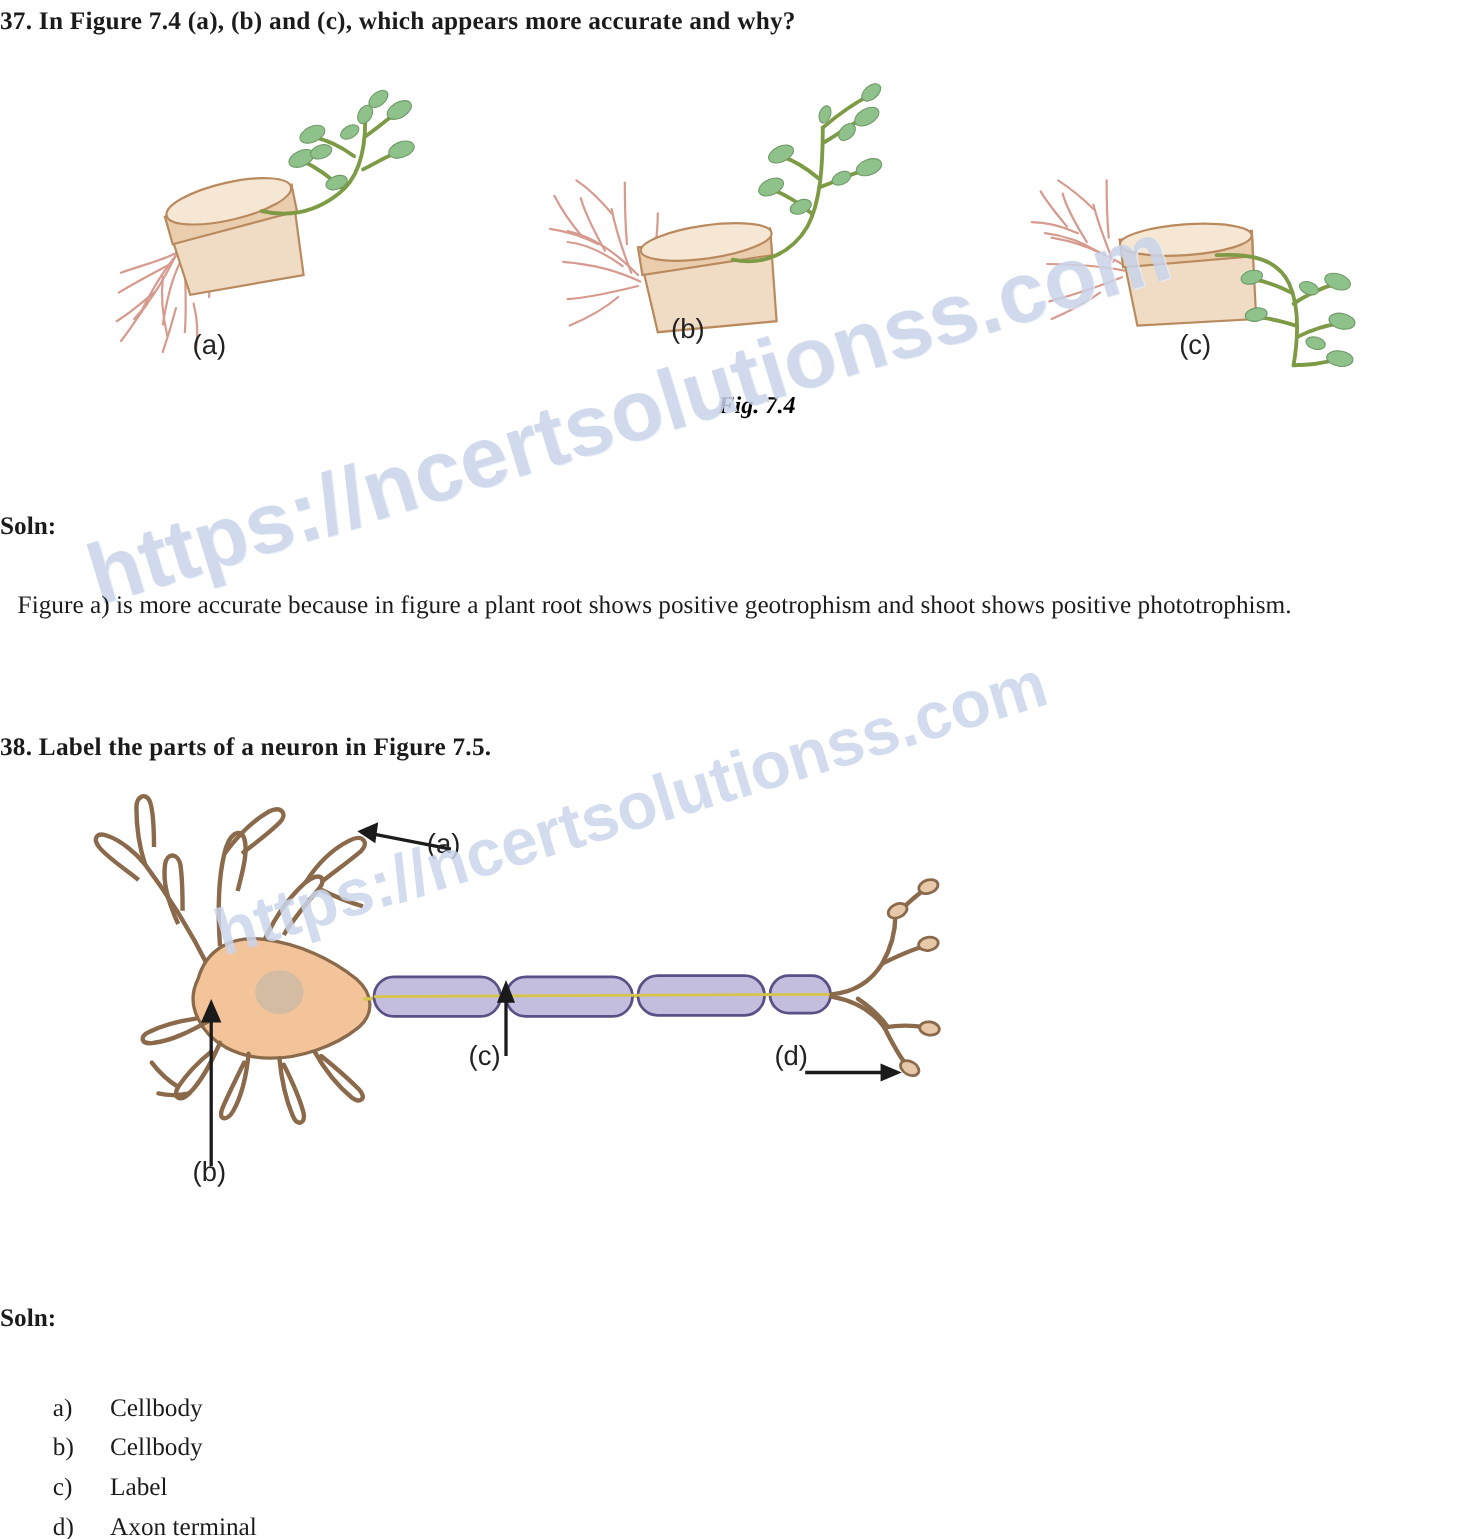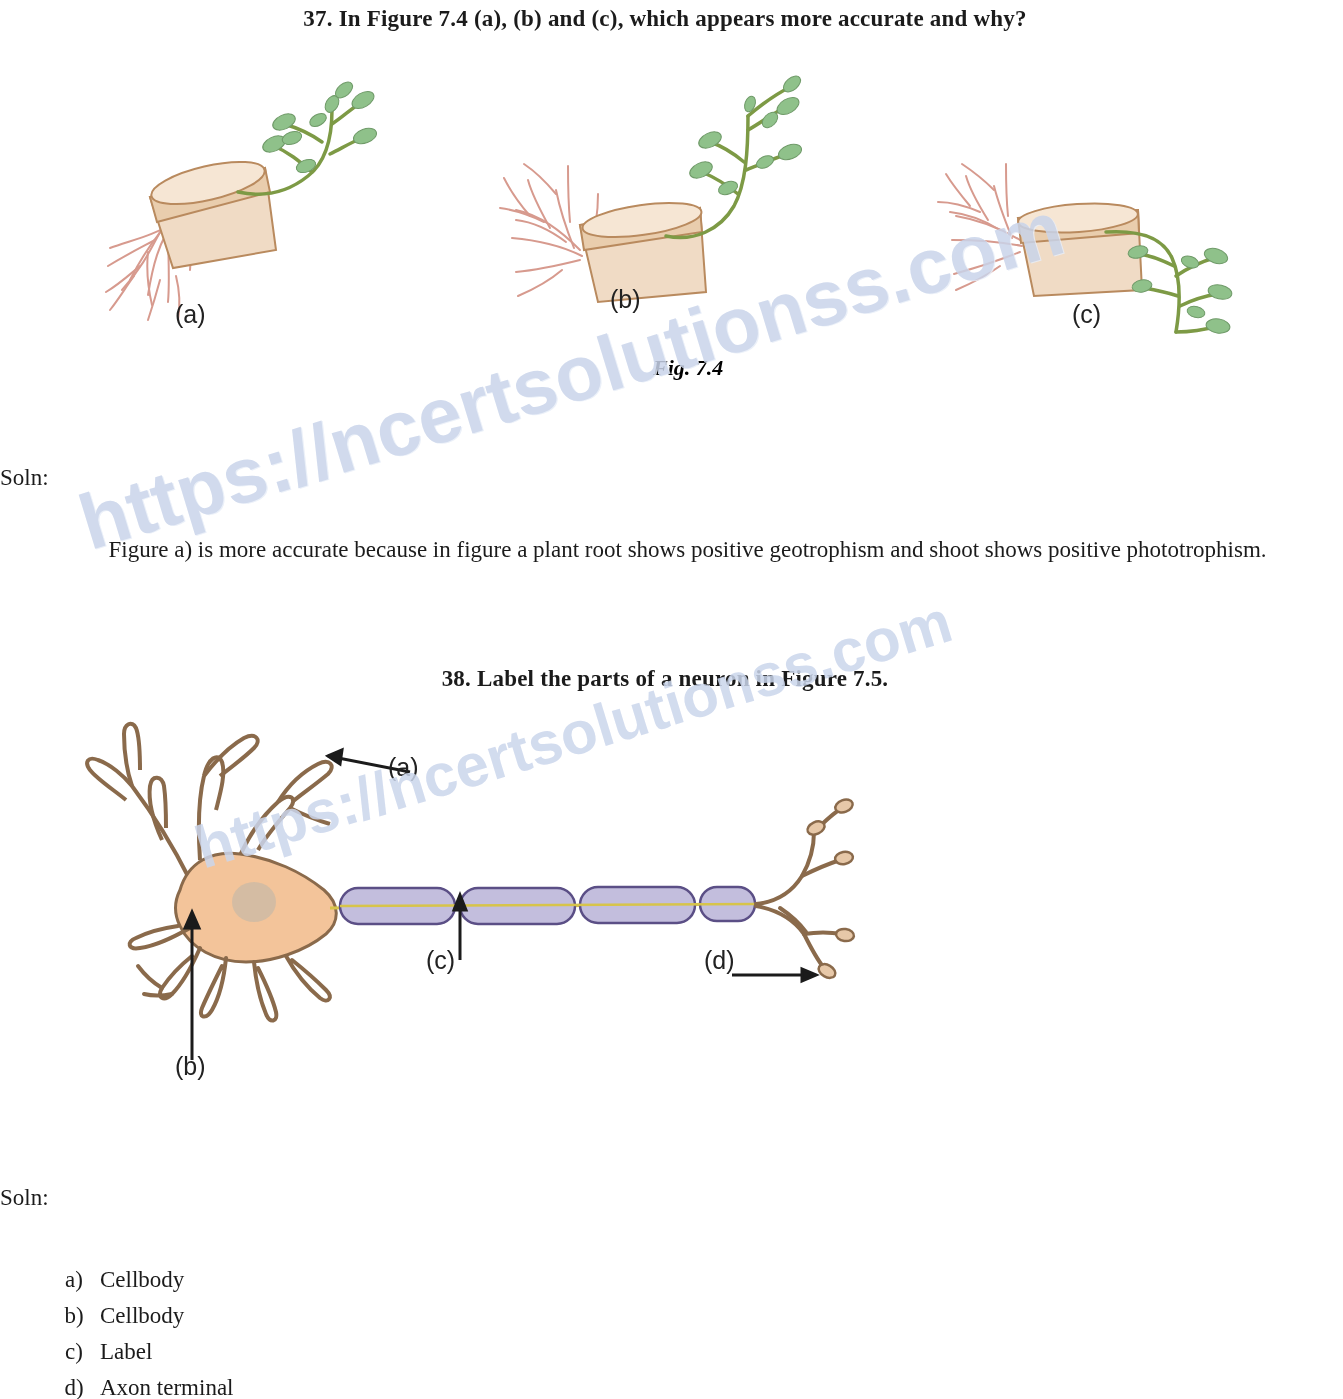--- a/index.html
+++ b/index.html
@@ -12,32 +12,31 @@
     min-height: 1399px;
     font-family: "Liberation Serif", serif;
     color: #000000;
     position: relative;
     overflow: hidden;
   }
   .page {
     position: relative;
     width: 1343px;
     height: 1399px;
-    text-align: center;
   }
   .q-heading {
     font-family: "Liberation Serif", serif;
     font-weight: bold;
     font-size: 23px;
     letter-spacing: 0.2px;
     color: #1b1b1b;
   }
   .soln-label {
     font-family: "Liberation Serif", serif;
-    font-weight: normal;
+    font-weight: bold;
     font-size: 23px;
     color: #1b1b1b;
   }
   .body-text {
     font-family: "Liberation Serif", serif;
     font-size: 23px;
     line-height: 30px;
     color: #1b1b1b;
     padding-left: 16px;
   }

